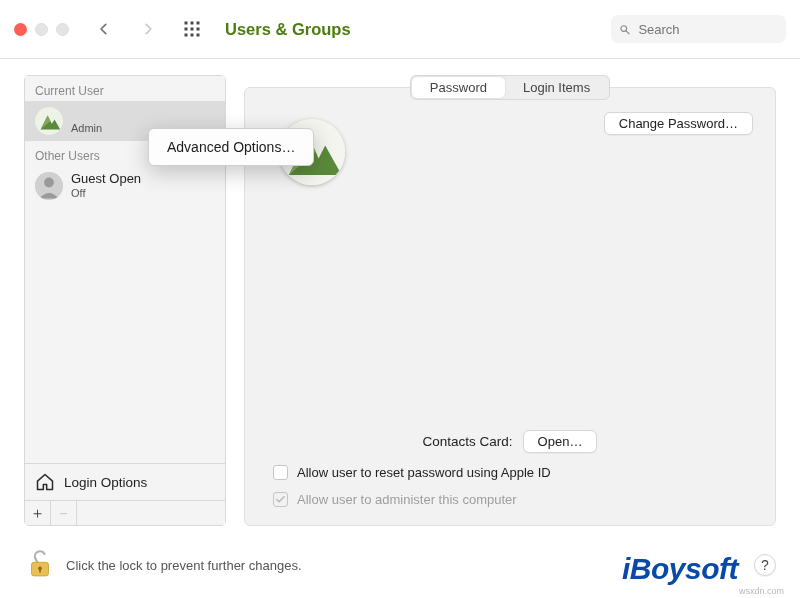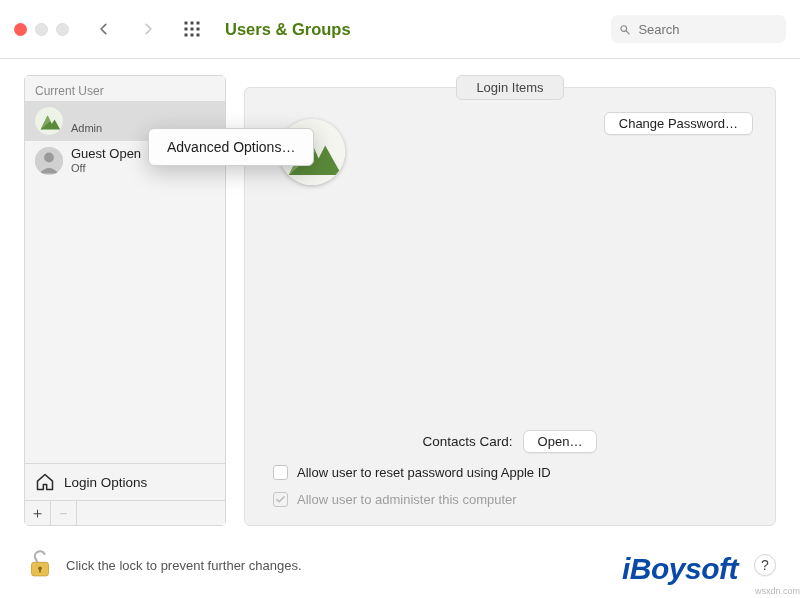--- a/index.html
+++ b/index.html
@@ -309,21 +309,21 @@
       bottom: 12px;
       font-size: 30px;
       font-weight: 800;
       font-style: italic;
       letter-spacing: -0.5px;
       color: #0a4aa7;
     }
     .brand .accent { color: #0a4aa7; }
     .watermark {
       position: absolute;
-      right: 0;
+      right: 16px;
       bottom: 2px;
       font-size: 9px;
       color: #b9b9b9;
     }
   </style>
 </head>
 <body>
 
 <div class="toolbar">
   <div class="traffic-lights">
@@ -381,20 +381,21 @@
             <polygon points="8,32 18,12 24,24 28,18 36,32" fill="#5b8a3a"></polygon>
             <polygon points="8,32 18,12 22,20" fill="#82a85e"></polygon>
           </svg>
         </div>
         <div class="user-labels">
           <div class="user-name">in</div>
           <div class="user-sub">Admin</div>
         </div>
       </div>
 
+      <div class="section-header">Other Users</div>
       <div class="user-row">
         <div class="avatar-sm">
           <svg viewBox="0 0 40 40">
             <circle cx="20" cy="20" r="20" fill="#d0d0d0"></circle>
             <circle cx="20" cy="15" r="7" fill="#9a9a9a"></circle>
             <path d="M6 38 Q20 22 34 38 Z" fill="#9a9a9a"></path>
           </svg>
         </div>
         <div class="user-labels">
           <div class="user-name">Guest Open</div>
@@ -411,20 +412,21 @@
     </div>
     <div class="sidebar-footer">
       <div class="sq-btn">＋</div>
       <div class="sq-btn disabled">－</div>
     </div>
   </div>
 
   <div class="main">
     <div class="tab-bar">
       <div class="seg">
+        <div class="seg-item active">Password</div>
         <div class="seg-item">Login Items</div>
       </div>
     </div>
 
     <div class="panel">
       <div class="panel-top">
         <div class="avatar-lg">
           <svg viewBox="0 0 40 40">
             <rect width="40" height="40" fill="#f3f5ee"></rect>
             <polygon points="6,34 18,10 24,24 28,16 38,34" fill="#5b8a3a"></polygon>

